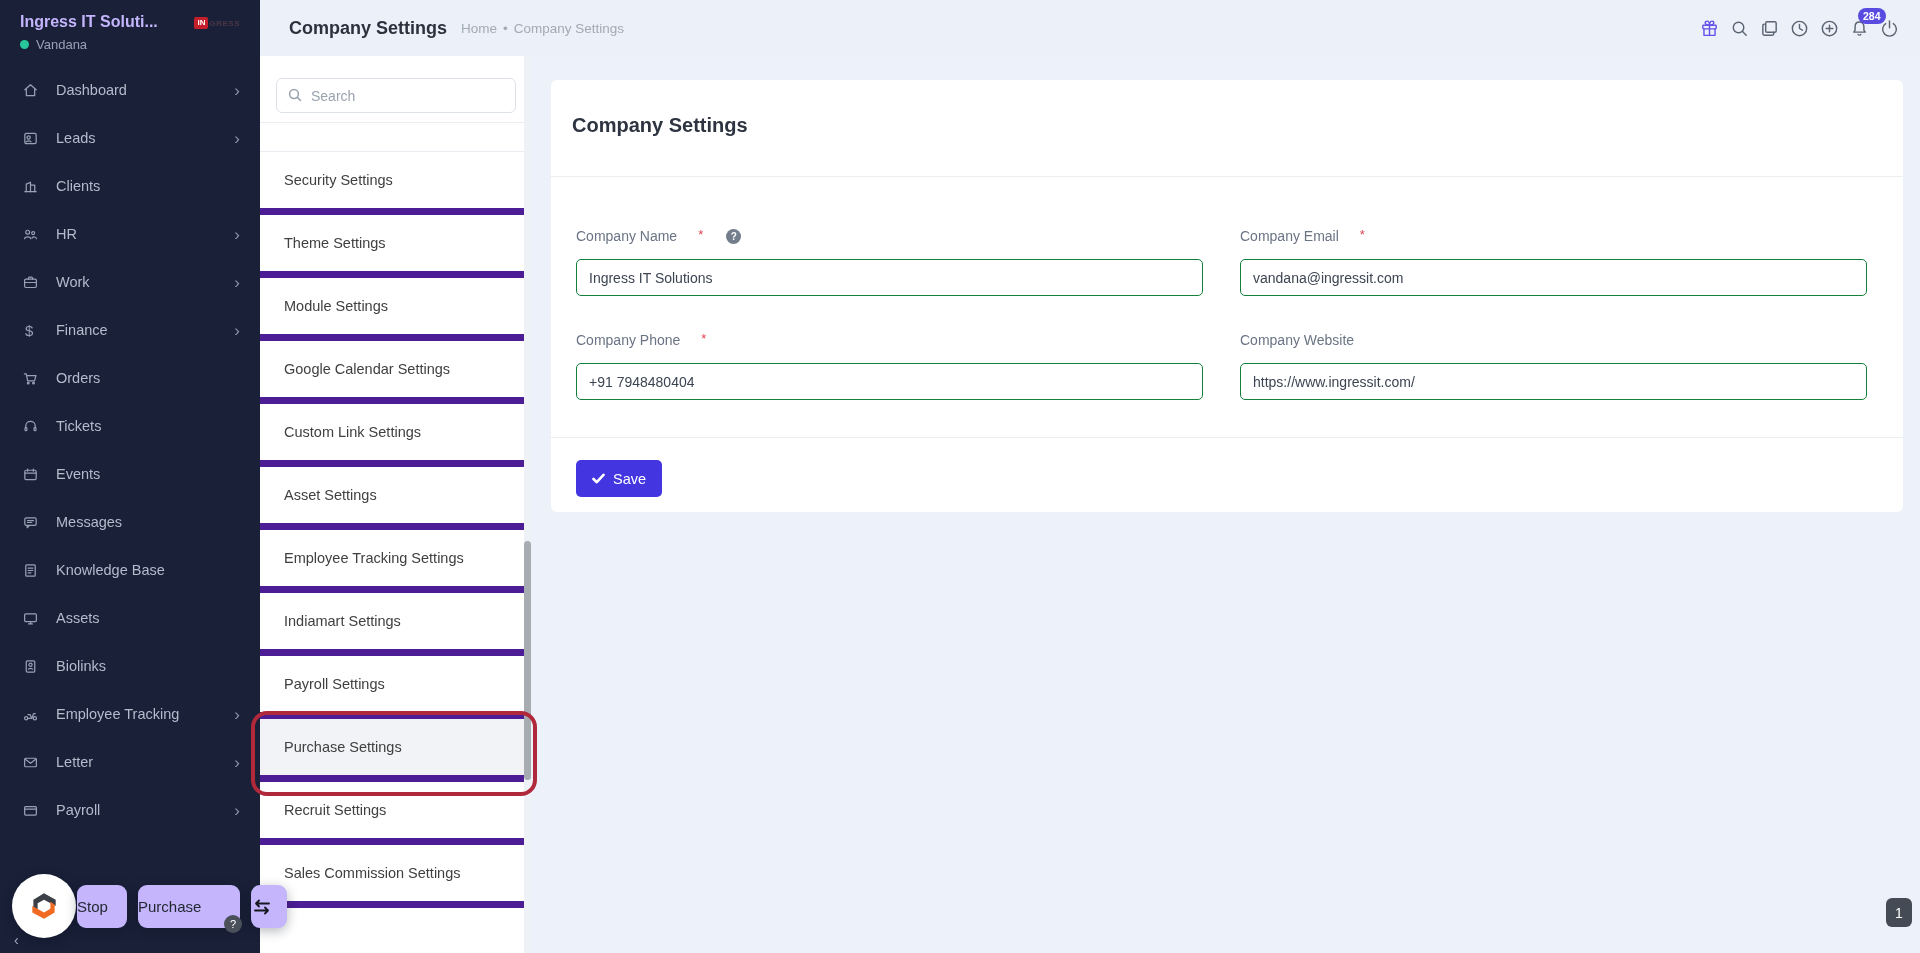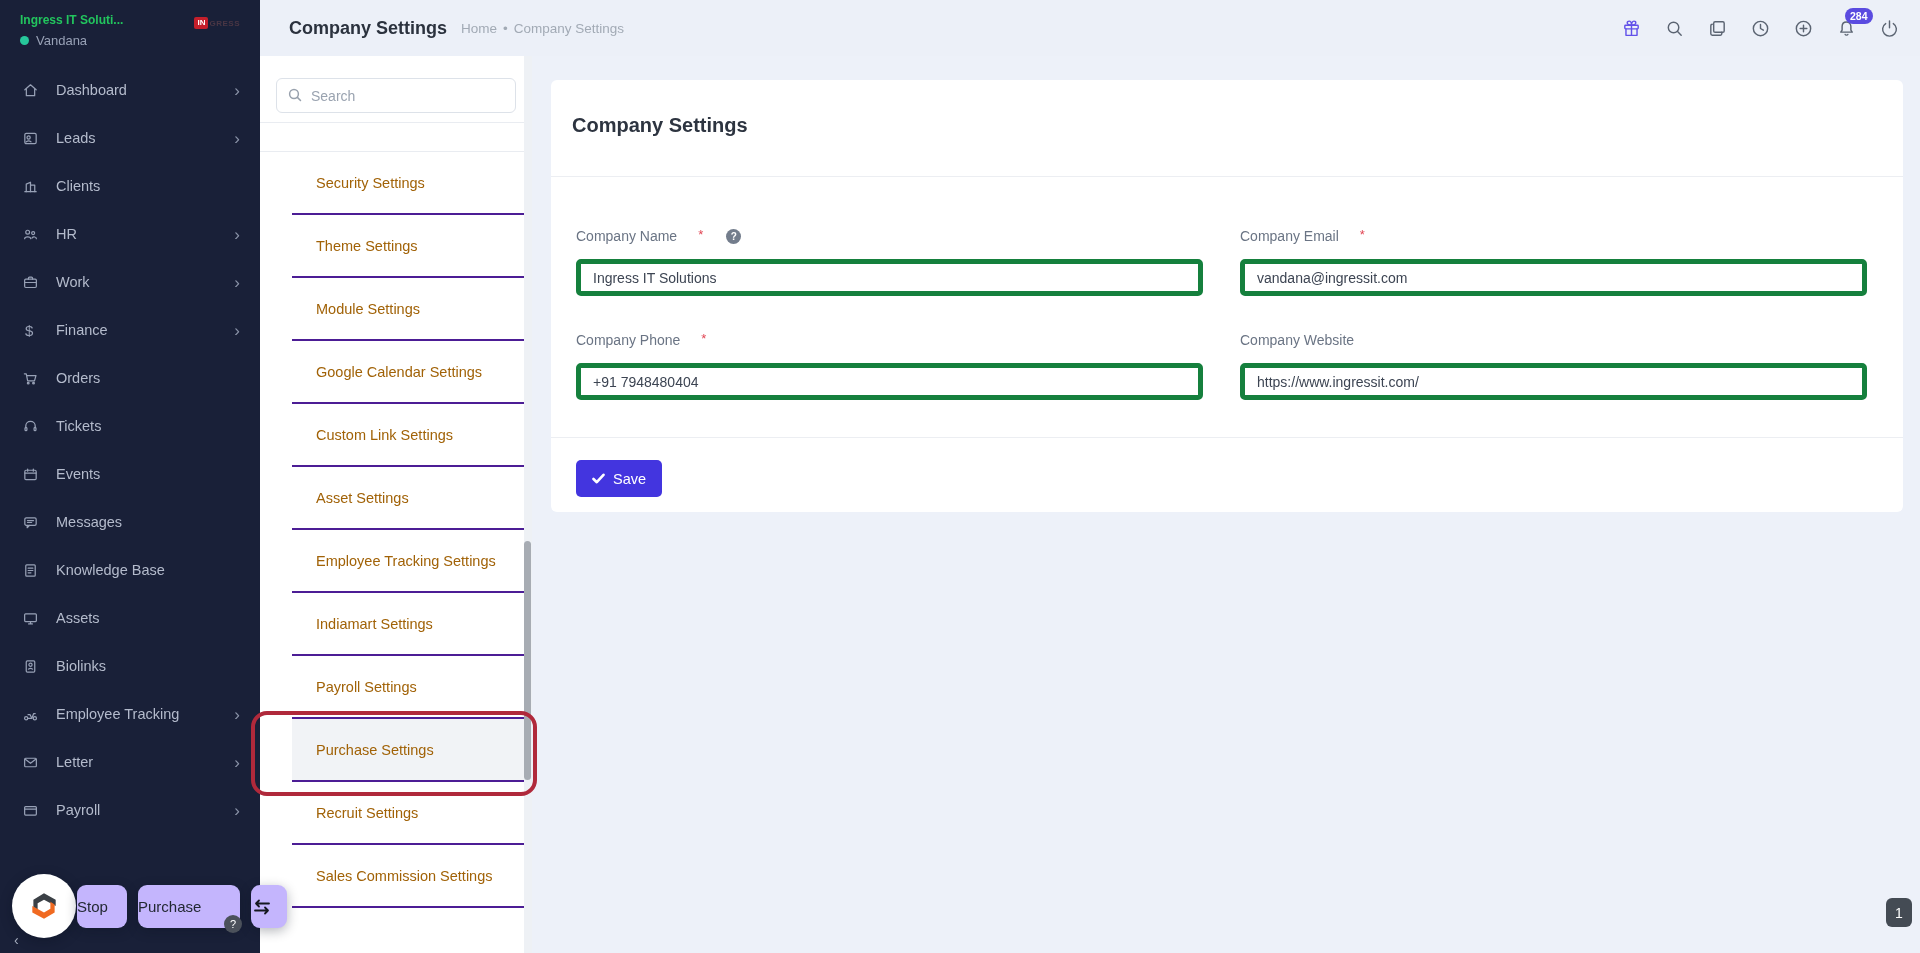--- a/index.html
+++ b/index.html
@@ -4,72 +4,72 @@
 <style>
   html,body{margin:0;padding:0;}
   body{
     width:1920px;height:953px;position:relative;overflow:hidden;
     font-family:"Liberation Sans","DejaVu Sans",sans-serif;
     background:#edf1f9;
   }
   
   .sidebar{position:absolute;left:0;top:0;width:260px;height:953px;background:#192038;}
   .ws-head{position:relative;padding:13px 18px 0 20px;height:52px;}
-  .ws-name{font-size:12px;font-weight:bold;color:#22c55e;white-space:nowrap;}
+  .ws-name{font-size:16px;font-weight:bold;color:#c4b5fd;white-space:nowrap;}
   .ws-sub{display:flex;align-items:center;gap:7px;margin-top:6px;}
   .ws-dot{width:9px;height:9px;border-radius:50%;background:#27c79b;}
   .ws-user{font-size:13px;color:#98a1b6;}
   .ws-logo{position:absolute;right:20px;top:17px;display:flex;align-items:center;gap:1px;}
   .ws-logo-in{background:#c41f2b;color:#fff;font-size:8px;font-weight:bold;padding:2px 3px;border-radius:2px;line-height:1;}
   .ws-logo-gress{color:#4a3644;font-size:8px;font-weight:bold;letter-spacing:.5px;}
   .nav{position:absolute;top:66px;left:0;right:0;}
   .nav-item{height:48px;display:flex;align-items:center;padding:0 20px 0 22px;cursor:pointer;}
   .nav-ico{width:34px;display:flex;align-items:center;color:#98a1b6;}
   .nav-ico svg{width:17px;height:17px;}
   .nav-ico svg *{stroke:currentColor;fill:none;stroke-width:1.3;stroke-linecap:round;stroke-linejoin:round;}
   .nav-dollar{font-size:15px;color:#98a1b6;width:34px;display:inline-block;padding-left:3px;box-sizing:border-box;}
   .nav-label{flex:1;font-size:14.5px;color:#b4bbcc;}
   .nav-chev{font-size:17px;color:#8a93a8;line-height:1;}
   
   .app-header{position:absolute;left:260px;top:0;right:0;height:56px;background:#ecf0f8;display:flex;align-items:center;padding-left:29px;box-sizing:border-box;}
   .page-title{font-size:18px;font-weight:bold;color:#2b323e;}
   .breadcrumb{display:flex;align-items:center;gap:6px;margin-left:14px;font-size:13.5px;color:#a2aab5;}
-  .hicons{margin-left:auto;display:flex;align-items:center;gap:22px;padding-right:20px;}
+  .hicons{margin-left:auto;display:flex;align-items:center;gap:9px;padding-right:20px;}
   .hic{color:#5b6472;display:flex;position:relative;cursor:pointer;}
   .hic svg{width:21px;height:21px;}
   .hic svg *{stroke:currentColor;fill:none;stroke-width:1.5;stroke-linecap:round;stroke-linejoin:round;}
   .hic-gift{color:#6251e9;}
   .notif-badge{position:absolute;left:9px;top:-10px;background:#5a4be0;color:#fff;font-size:10.5px;font-weight:bold;padding:2px 5px;border-radius:9px;line-height:1.2;}
   
   .settings{position:absolute;left:260px;top:56px;width:272px;bottom:0;background:#fff;box-sizing:border-box;}
   .search-wrap{position:relative;margin:22px 16px 0 16px;height:35px;}
   .search-wrap input{width:100%;height:35px;box-sizing:border-box;border:1px solid #dde2e9;border-radius:6px;padding:0 10px 0 34px;font-size:14px;color:#0c4a6e;font-family:inherit;outline:none;background:#fff;}
   .search-wrap input::placeholder{color:#9aa3b0;}
   .search-ic{position:absolute;left:11px;top:9px;color:#98a1ad;display:flex;}
   .search-ic svg{width:16px;height:16px;}
   .search-ic svg *{stroke:currentColor;fill:none;stroke-width:1.5;stroke-linecap:round;}
   .settings-divider{margin-top:9px;border-bottom:1px solid #e9ecf1;}
   .srow-partial-top{height:28px;border-bottom:1px solid #e9ecf1;}
-  .srow{height:63px;display:flex;align-items:center;padding-left:24px;border-bottom:2px solid #4c1d95;font-size:14.5px;color:#a16207;cursor:pointer;box-sizing:border-box;width:264px;margin-left:32px;}
+  .srow{height:63px;display:flex;align-items:center;padding-left:24px;border-bottom:7px solid #4c1d95;font-size:14.5px;color:#404040;cursor:pointer;box-sizing:border-box;width:264px;}
   .srow.active{background:#f1f3f6;}
   .scroll-strip{position:absolute;right:0;top:0;width:8px;bottom:0;background:#eef1f5;}
   .scroll-thumb{position:absolute;left:0;top:485px;width:7px;height:239px;background:#a7acb3;border-radius:4px;}
   
   .annot-ring{position:absolute;left:251px;top:711px;width:278px;height:77px;border:4px solid #b0293b;border-radius:16px;z-index:50;pointer-events:none;}
   
   .main{position:absolute;left:532px;top:56px;right:0;bottom:0;background:#edf1f9;}
   .card{position:absolute;left:19px;top:24px;width:1352px;height:432px;background:#fff;border-radius:6px;}
   .card-title{position:absolute;left:21px;top:34px;font-size:20px;font-weight:600;color:#2d3440;}
   .card-div1{position:absolute;left:0;right:0;top:96px;border-bottom:1px solid #eceef2;}
   .card-div2{position:absolute;left:0;right:0;top:357px;border-bottom:1px solid #eceef2;}
   .fgroup{position:absolute;width:627px;}
   .flabel{display:flex;align-items:center;gap:21px;height:20px;margin-bottom:13px;font-size:14px;color:#6a7484;}
   .req{color:#e14553;font-size:13px;align-self:flex-start;line-height:1.4;}
   .help-badge{width:15px;height:15px;border-radius:50%;background:#737d8c;color:#fff;font-size:10px;font-weight:bold;display:flex;align-items:center;justify-content:center;margin-left:2px;cursor:pointer;}
-  .finput{width:627px;height:37px;box-sizing:border-box;border:5px solid #15803d;border-radius:5px;padding:0 12px;font-size:14px;color:#3c4452;font-family:inherit;outline:none;background:#fff;}
+  .finput{width:627px;height:37px;box-sizing:border-box;border:1px solid #15803d;border-radius:5px;padding:0 12px;font-size:14px;color:#3c4452;font-family:inherit;outline:none;background:#fff;}
   .save-btn{position:absolute;left:25px;top:380px;height:37px;padding:0 16px;display:inline-flex;align-items:center;gap:8px;background:#4335df;border:none;border-radius:5px;color:#fff;font-size:14.5px;font-family:inherit;cursor:pointer;}
   .save-btn svg{width:13px;height:13px;}
   .save-btn svg *{stroke:#fff;fill:none;stroke-width:2.6;stroke-linecap:round;stroke-linejoin:round;}
   
   .rec-circle{position:absolute;left:12px;top:874px;width:64px;height:64px;border-radius:50%;background:#fff;box-shadow:0 3px 12px rgba(10,15,30,.35);display:flex;align-items:center;justify-content:center;z-index:60;cursor:pointer;}
   .rec-btn{position:absolute;background:#c4b5fd;border-radius:9px;box-shadow:0 3px 12px rgba(10,15,30,.3);display:flex;align-items:center;justify-content:flex-start;font-size:15px;color:#232933;z-index:60;cursor:pointer;}
   .rec-stop{left:77px;top:885px;width:50px;height:43px;}
   .rec-discard{left:138px;top:885px;width:102px;height:43px;}
   .rec-swap{left:251px;top:885px;width:36px;height:43px;}
   .rec-swap svg{width:22px;height:22px;}

